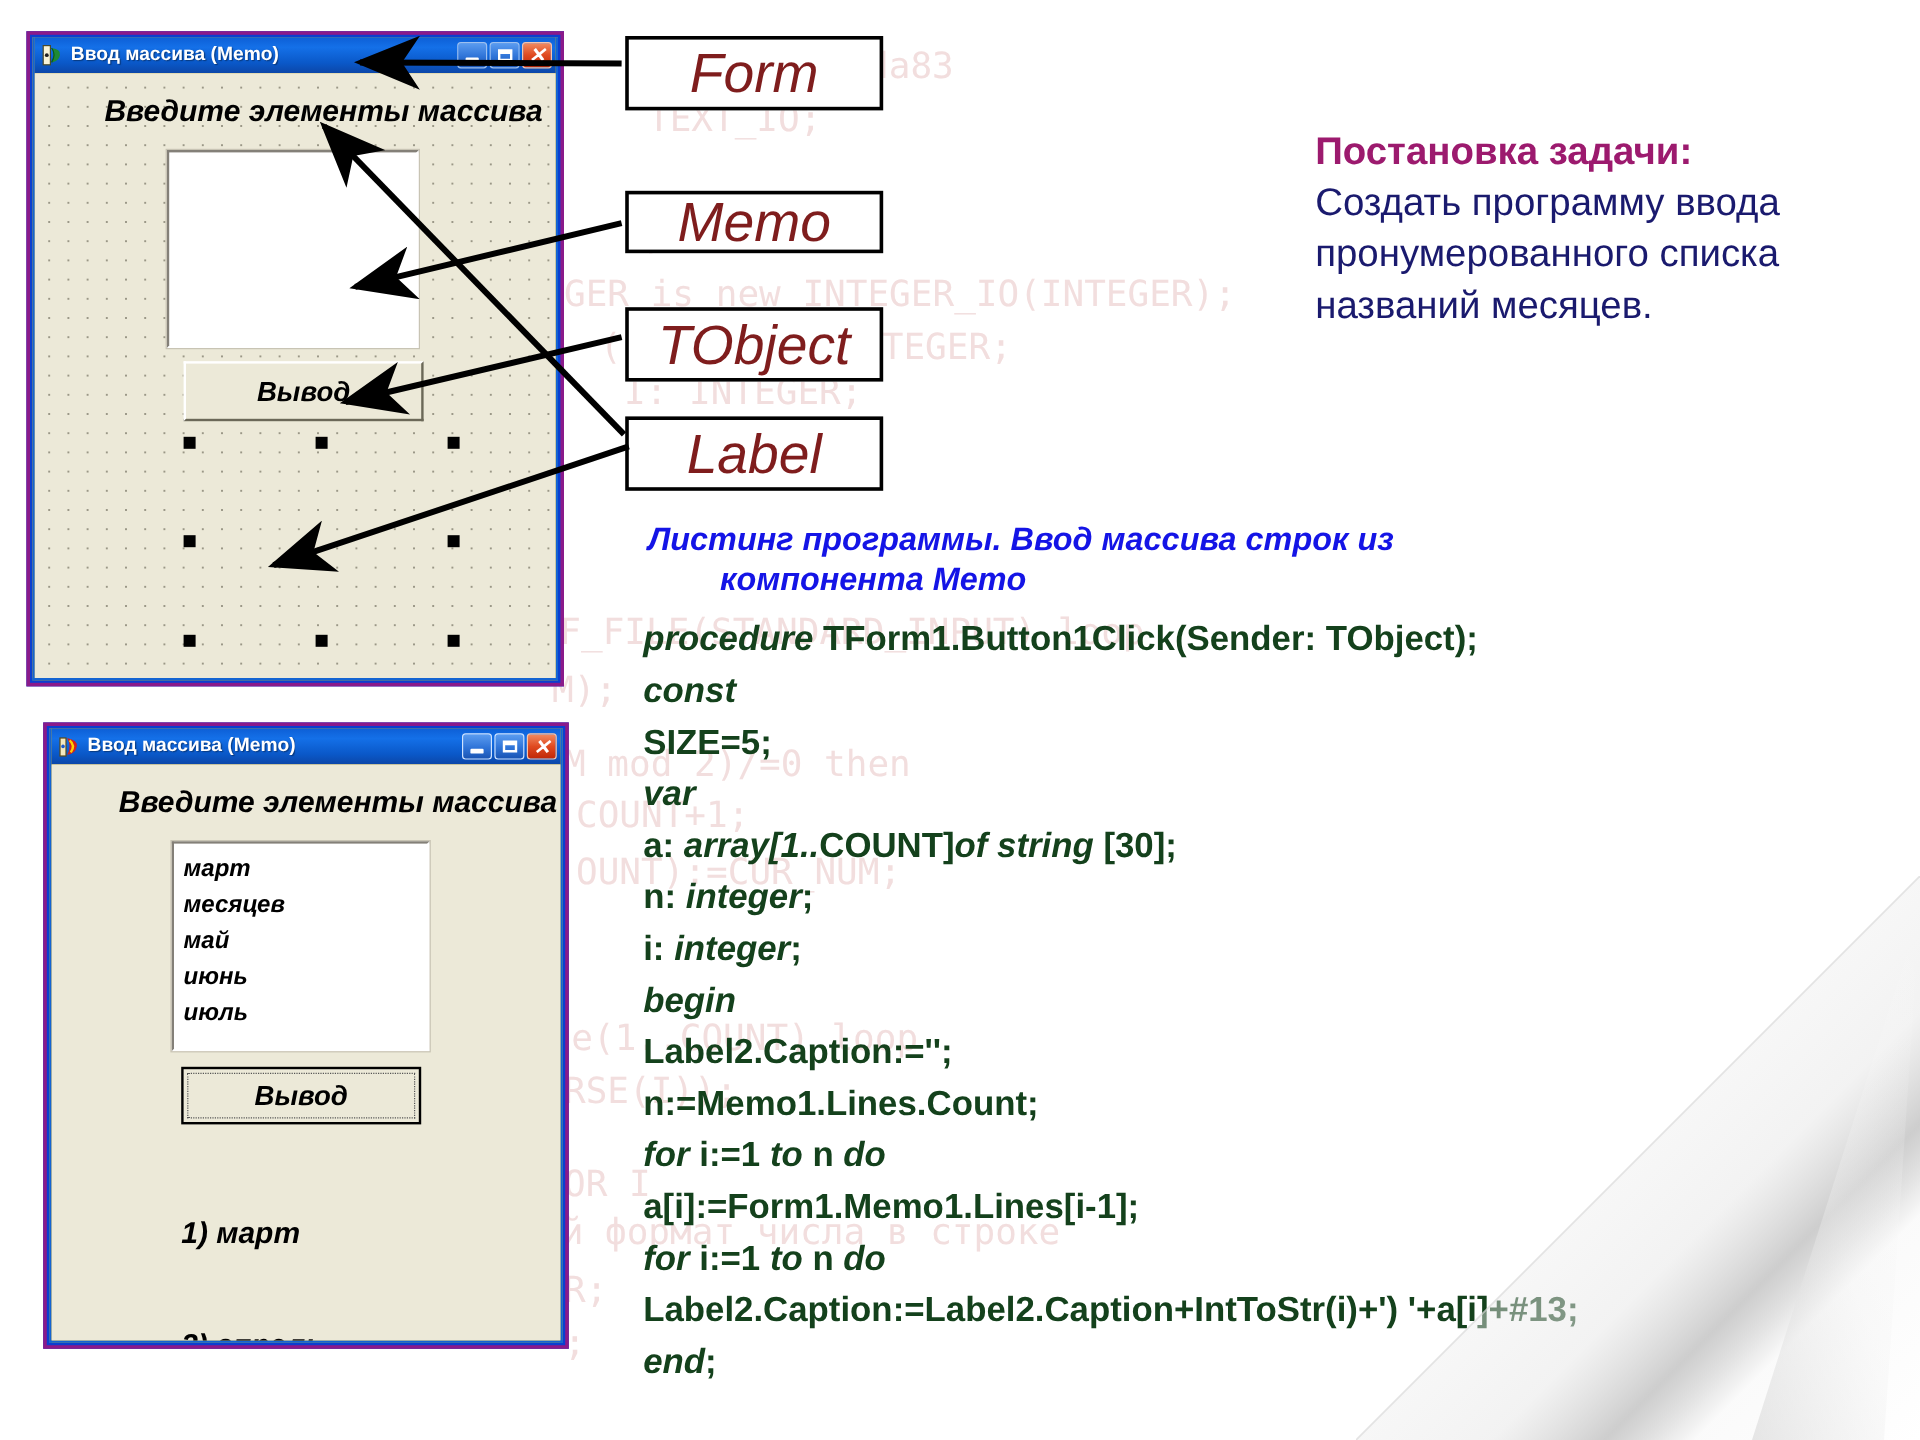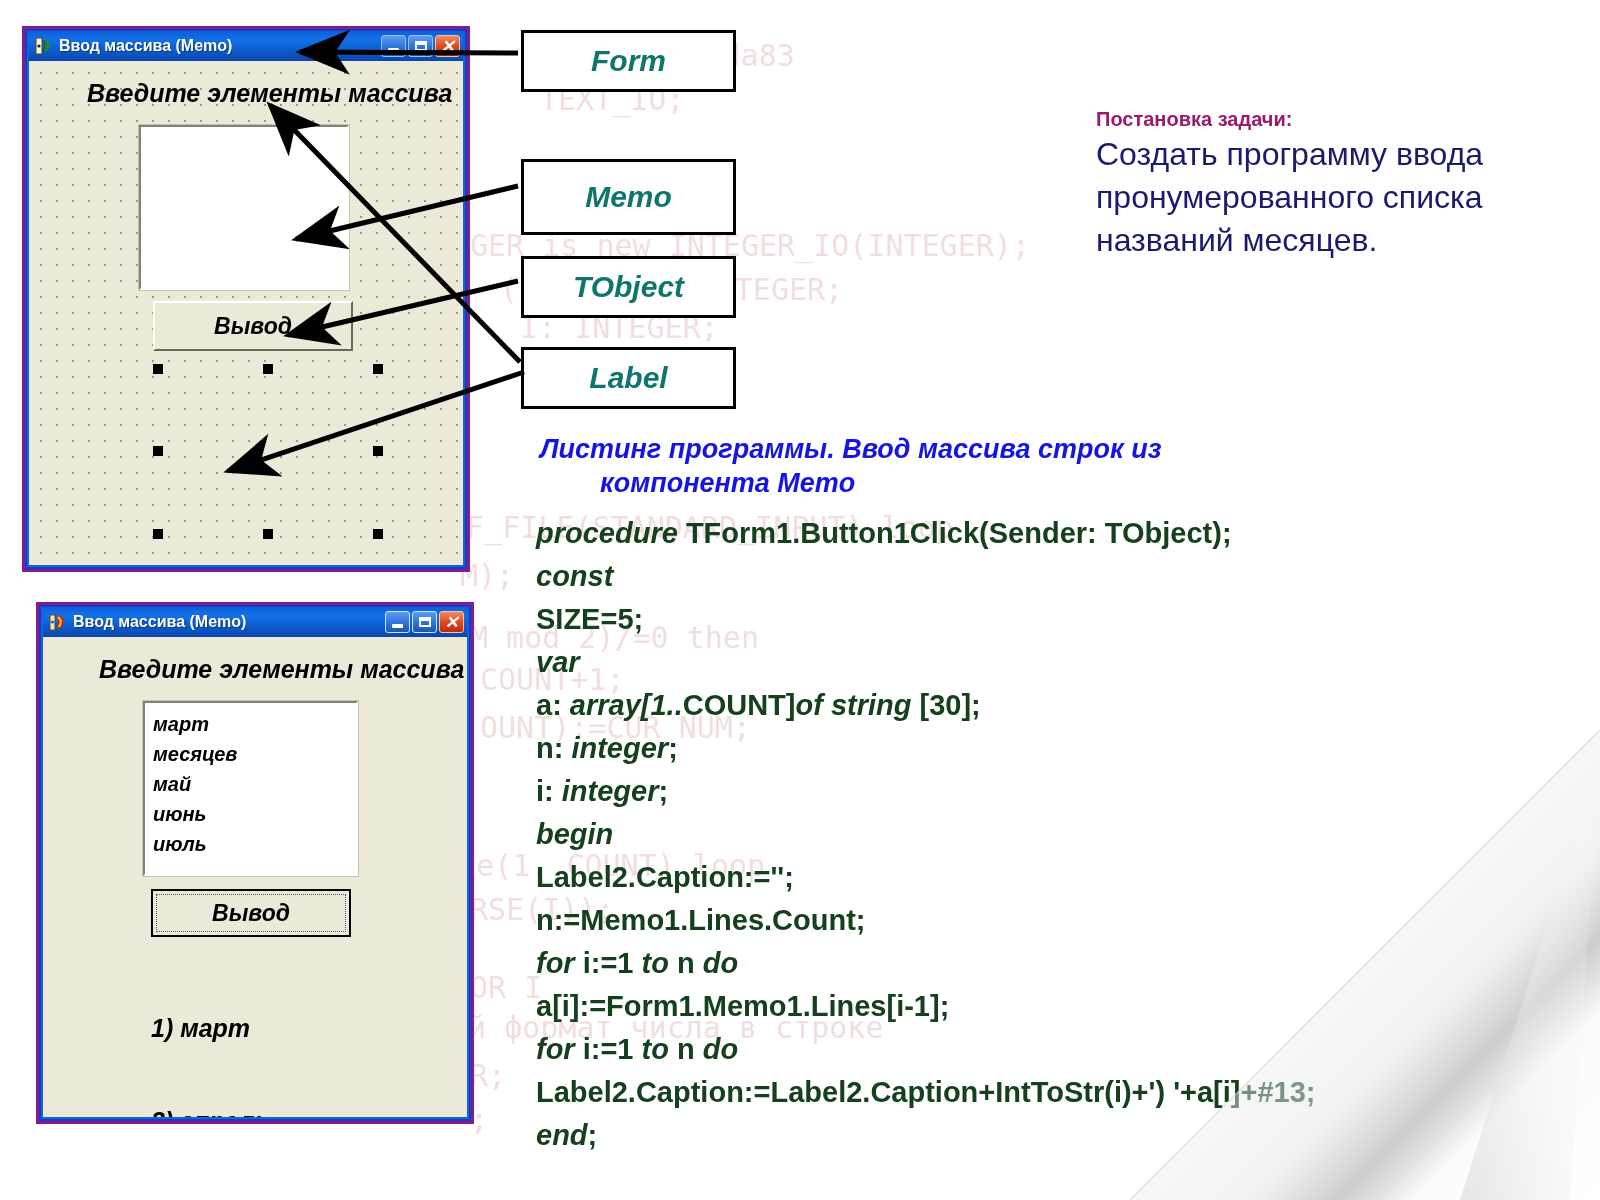--- a/index.html
+++ b/index.html
@@ -113,31 +113,31 @@
   }
   .sel-handle {
     position:absolute; width:10px; height:10px; background:#000; z-index:9;
   }
 
   
   .callout {
     position:absolute; z-index:6;
     border:3px solid #000; background:#ffffff;
     display:flex; align-items:center; justify-content:center;
-    color:#0f766e; font-weight:bold; font-style:italic;
-    font-size:30px; font-family:"Liberation Sans", sans-serif;
+    color:#7f1d1d; font-weight:normal; font-style:italic;
+    font-size:46px; font-family:"Liberation Sans", sans-serif;
   }
 
   
   #arrows { position:absolute; left:0; top:0; width:1600px; height:1200px; z-index:7; pointer-events:none; }
 
   
   .task-block { position:absolute; z-index:6; }
   .task-head {
-    color:#9c1a6e; font-weight:bold; font-size:20px;
+    color:#9c1a6e; font-weight:bold; font-size:32px;
     font-family:"Liberation Sans", sans-serif; margin-bottom:2px;
   }
   .task-body {
     color:#1a1a6e; font-size:32px; line-height:43px;
     font-family:"Liberation Sans", sans-serif;
   }
 
   .listing-head {
     position:absolute; z-index:6;
     color:#1414e6; font-weight:bold; font-style:italic; font-size:27px;
@@ -278,21 +278,21 @@
   <path d="M518,186 L296,239" stroke="#000" stroke-width="5" fill="none" marker-end="url(#ah)"></path>
 
   <path d="M518,281 L288,335" stroke="#000" stroke-width="5" fill="none" marker-end="url(#ah)"></path>
 
   <path d="M520,362 L270,105" stroke="#000" stroke-width="5" fill="none" marker-end="url(#ah)"></path>
 
   <path d="M524,372 L228,471" stroke="#000" stroke-width="5" fill="none" marker-end="url(#ah)"></path>
 </svg>
 
 <div class="callout" style="left:521px; top:30px; width:215px; height:62px;">Form</div>
-<div class="callout" style="left:521px; top:159px; width:215px; height:76px;">Memo</div>
+<div class="callout" style="left:521px; top:159px; width:215px; height:52px;">Memo</div>
 <div class="callout" style="left:521px; top:256px; width:215px; height:62px;">TObject</div>
 <div class="callout" style="left:521px; top:347px; width:215px; height:62px;">Label</div>
 
 <div class="task-block" style="left:1096px; top:108px; width:400px;">
   <div class="task-head" style="color: rgb(156, 26, 110);">Постановка задачи:</div>
   <div class="task-body" style="color: rgb(26, 26, 110);">Создать программу ввода пронумерованного списка названий месяцев.</div>
 </div>
 
 <div class="listing-head" style="left: 540px; top: 432px; width: 880px; color: rgb(20, 20, 230);">
   <span>Листинг программы. Ввод массива строк из</span>

